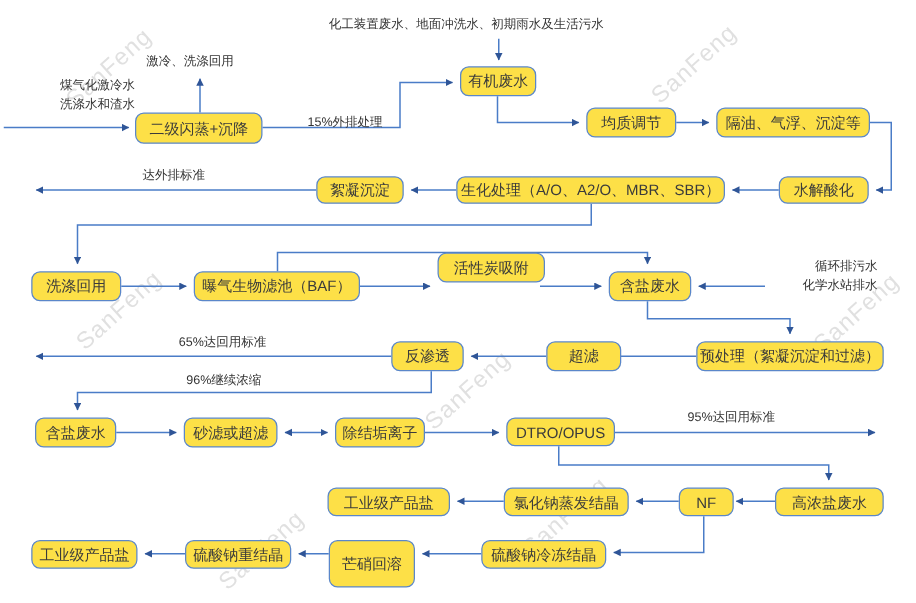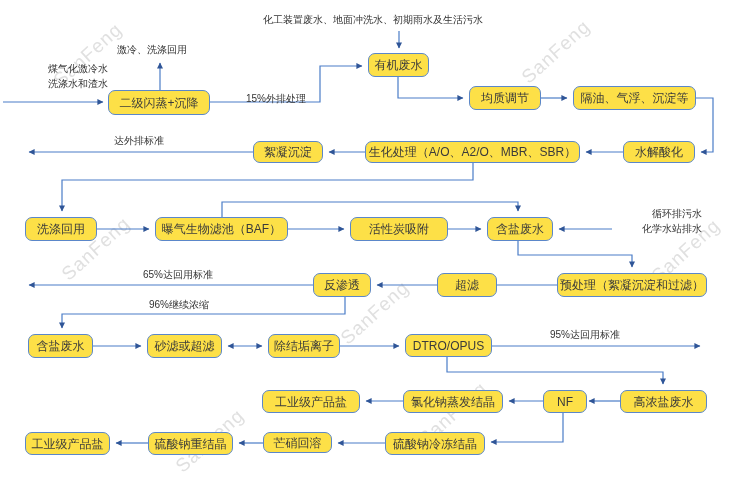--- a/index.html
+++ b/index.html
@@ -104,31 +104,31 @@
 
   <div class="node" style="left:108px;top:90px;width:102px;height:25px">二级闪蒸+沉降</div>
   <div class="node" style="left:368px;top:53px;width:61px;height:24px">有机废水</div>
   <div class="node" style="left:469px;top:86px;width:72px;height:24px">均质调节</div>
   <div class="node" style="left:573px;top:86px;width:123px;height:24px">隔油、气浮、沉淀等</div>
   <div class="node" style="left:623px;top:141px;width:72px;height:22px">水解酸化</div>
   <div class="node" style="left:365px;top:141px;width:215px;height:22px">生化处理（A/O、A2/O、MBR、SBR）</div>
   <div class="node" style="left:253px;top:141px;width:70px;height:22px">絮凝沉淀</div>
   <div class="node" style="left:25px;top:217px;width:72px;height:24px">洗涤回用</div>
   <div class="node" style="left:155px;top:217px;width:133px;height:24px">曝气生物滤池（BAF）</div>
-  <div class="node" style="left:350px;top:217px;width:98px;height:24px">活性炭吸附</div>
+  <div class="node" style="left:350px;top:202px;width:86px;height:24px">活性炭吸附</div>
   <div class="node" style="left:487px;top:217px;width:66px;height:24px">含盐废水</div>
   <div class="node" style="left:557px;top:273px;width:150px;height:24px">预处理（絮凝沉淀和过滤）</div>
   <div class="node" style="left:437px;top:273px;width:60px;height:24px">超滤</div>
   <div class="node" style="left:313px;top:273px;width:58px;height:24px">反渗透</div>
   <div class="node" style="left:28px;top:334px;width:65px;height:24px">含盐废水</div>
   <div class="node" style="left:147px;top:334px;width:75px;height:24px">砂滤或超滤</div>
   <div class="node" style="left:268px;top:334px;width:72px;height:24px">除结垢离子</div>
   <div class="node" style="left:405px;top:334px;width:87px;height:23px">DTRO/OPUS</div>
   <div class="node" style="left:620px;top:390px;width:87px;height:23px">高浓盐废水</div>
   <div class="node" style="left:543px;top:390px;width:40px;height:23px">NF</div>
   <div class="node" style="left:403px;top:390px;width:100px;height:23px">氯化钠蒸发结晶</div>
   <div class="node" style="left:262px;top:390px;width:98px;height:23px">工业级产品盐</div>
   <div class="node" style="left:385px;top:432px;width:100px;height:23px">硫酸钠冷冻结晶</div>
-  <div class="node" style="left:263px;top:432px;width:69px;height:21px">芒硝回溶</div>
+  <div class="node" style="left:263px;top:432px;width:69px;height:38px">芒硝回溶</div>
   <div class="node" style="left:148px;top:432px;width:85px;height:23px">硫酸钠重结晶</div>
   <div class="node" style="left:25px;top:432px;width:85px;height:23px">工业级产品盐</div>
 
 </div>
 
 </body></html>

